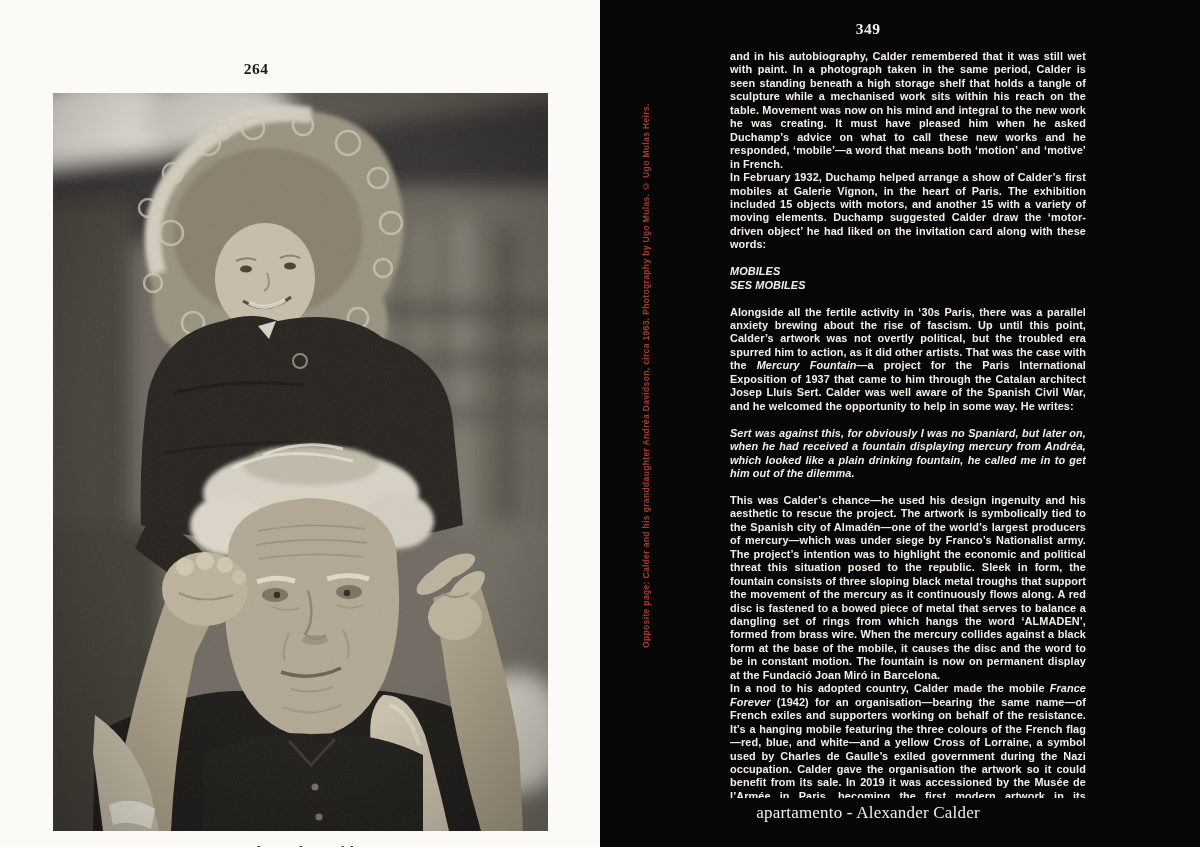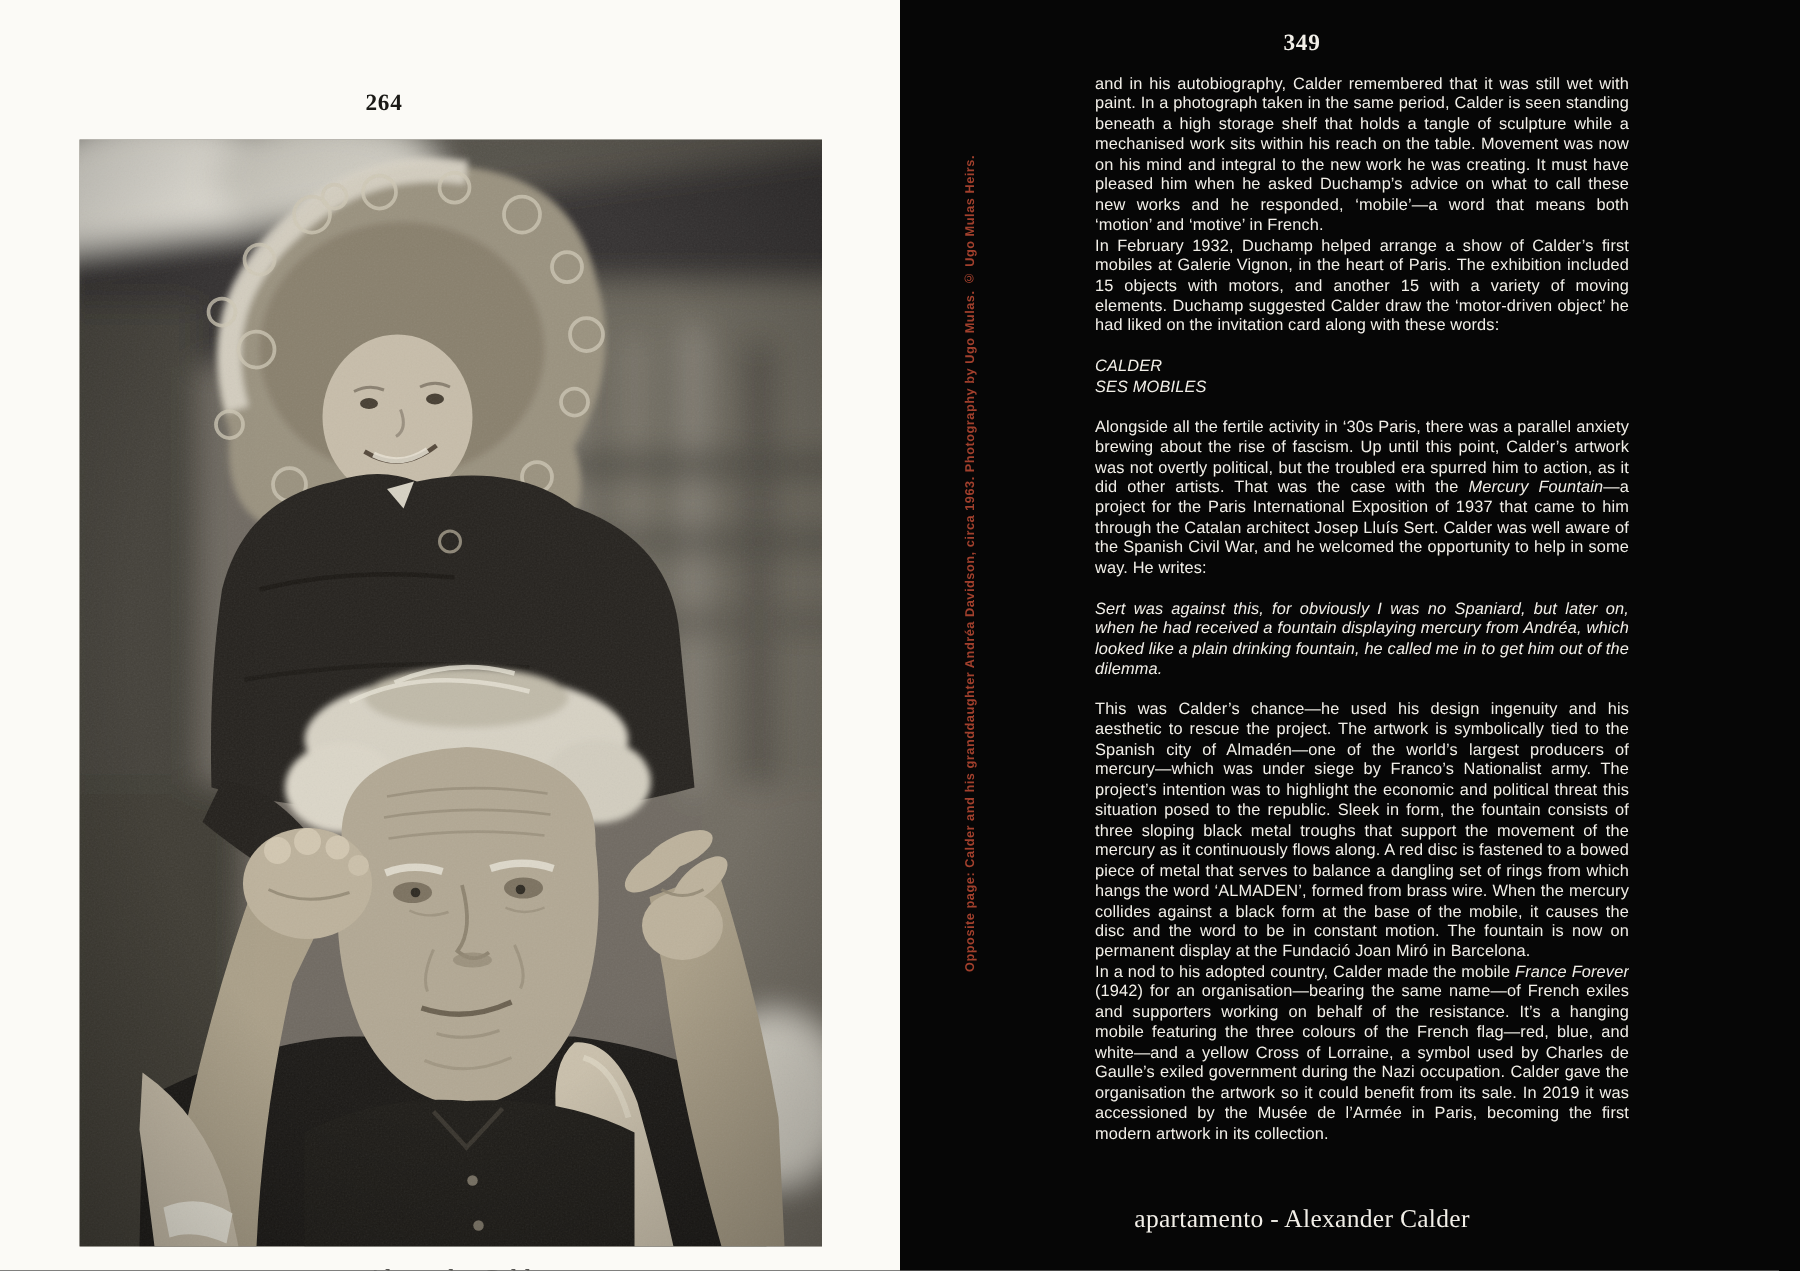--- a/index.html
+++ b/index.html
@@ -38,21 +38,21 @@
     position:absolute;left:39px;top:148px;height:500px;width:14px;
     writing-mode:vertical-rl;transform:rotate(180deg);
     text-align:center;
     font-size:8.5px;font-weight:700;letter-spacing:.35px;line-height:14px;
     color:var(--accent_red,#a2402d);white-space:nowrap;
   }
 
   .body-text{
     position:absolute;left:130px;top:50px;width:356px;height:748px;
     overflow:hidden;color:var(--text_light,#f2efe8);
-    font-size:10.9px;line-height:13.45px;font-weight:400;
+    font-size:10.9px;line-height:13.45px;font-weight:700;
     letter-spacing:.1px;
   }
   .blk{margin:0;text-align:justify;}
   .blk-label,.blk-quote,.it{font-style:italic;}
   .gap{height:13.45px;}
 </style>
 </head>
 <body>
 
 <div class="spread">
@@ -208,21 +208,21 @@
     <div class="footer footer-left">apartamento - Alexander Calder</div>
   </section>
 
   <section class="page page-right">
     <div class="pagenum pagenum-right">349</div>
     <div class="side-caption">Opposite page: Calder and his granddaughter Andréa Davidson, circa 1963. Photography by Ugo Mulas. © Ugo Mulas Heirs.</div>
     <div class="body-text">
         <p class="blk blk-body"><span>and in his autobiography, Calder remembered that it was still wet with paint. In a photograph taken in the same period, Calder is seen standing beneath a high storage shelf that holds a tangle of sculpture while a mechanised work sits within his reach on the table. Movement was now on his mind and integral to the new work he was creating. It must have pleased him when he asked Duchamp’s advice on what to call these new works and he responded, ‘mobile’—a word that means both ‘motion’ and ‘motive’ in French.</span></p>
         <p class="blk blk-body"><span>In February 1932, Duchamp helped arrange a show of Calder’s first mobiles at Galerie Vignon, in the heart of Paris. The exhibition included 15 objects with motors, and another 15 with a variety of moving elements. Duchamp suggested Calder draw the ‘motor-driven object’ he had liked on the invitation card along with these words:</span></p>
         <div class="gap"></div>
-        <p class="blk blk-label"><span class="it">CALDER</span><br><span class="it">SES MOBILES</span></p>
+        <p class="blk blk-label"><span class="it">MOBILES</span><br><span class="it">SES MOBILES</span></p>
         <div class="gap"></div>
         <p class="blk blk-body"><span>Alongside all the fertile activity in ‘30s Paris, there was a parallel anxiety brewing about the rise of fascism. Up until this point, Calder’s artwork was not overtly political, but the troubled era spurred him to action, as it did other artists. That was the case with the </span><span class="it">Mercury Fountain</span><span>—a project for the Paris International Exposition of 1937 that came to him through the Catalan architect Josep Lluís Sert. Calder was well aware of the Spanish Civil War, and he welcomed the opportunity to help in some way. He writes:</span></p>
         <div class="gap"></div>
         <p class="blk blk-quote"><span class="it">Sert was against this, for obviously I was no Spaniard, but later on, when he had received a fountain displaying mercury from Andréa, which looked like a plain drinking fountain, he called me in to get him out of the dilemma.</span></p>
         <div class="gap"></div>
         <p class="blk blk-body"><span>This was Calder’s chance—he used his design ingenuity and his aesthetic to rescue the project. The artwork is symbolically tied to the Spanish city of Almadén—one of the world’s largest producers of mercury—which was under siege by Franco’s Nationalist army. The project’s intention was to highlight the economic and political threat this situation posed to the republic. Sleek in form, the fountain consists of three sloping black metal troughs that support the movement of the mercury as it continuously flows along. A red disc is fastened to a bowed piece of metal that serves to balance a dangling set of rings from which hangs the word ‘ALMADEN’, formed from brass wire. When the mercury collides against a black form at the base of the mobile, it causes the disc and the word to be in constant motion. The fountain is now on permanent display at the Fundació Joan Miró in Barcelona.</span></p>
         <p class="blk blk-body"><span>In a nod to his adopted country, Calder made the mobile </span><span class="it">France Forever</span><span> (1942) for an organisation—bearing the same name—of French exiles and supporters working on behalf of the resistance. It’s a hanging mobile featuring the three colours of the French flag—red, blue, and white—and a yellow Cross of Lorraine, a symbol used by Charles de Gaulle’s exiled government during the Nazi occupation. Calder gave the organisation the artwork so it could benefit from its sale. In 2019 it was accessioned by the Musée de l’Armée in Paris, becoming the first modern artwork in its collection.</span></p>
       </div>
     <div class="footer footer-right">apartamento - Alexander Calder</div>
   </section>

